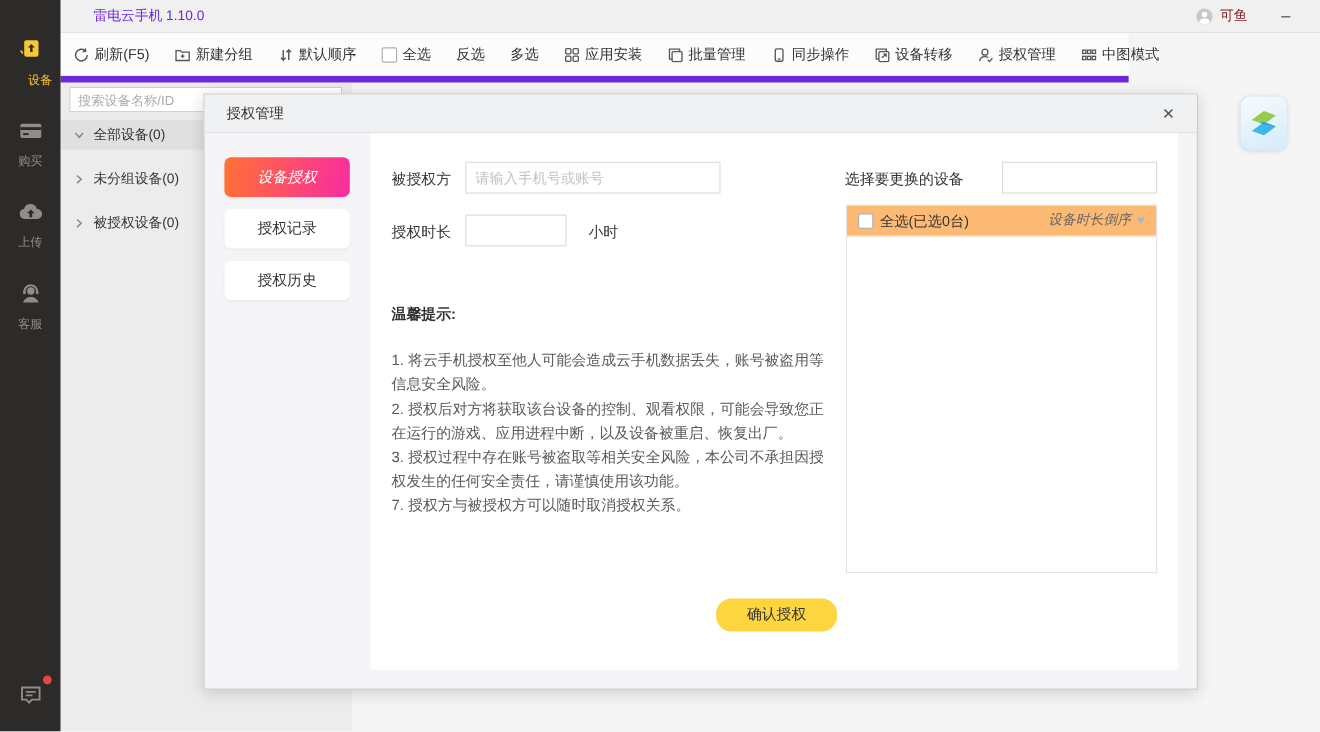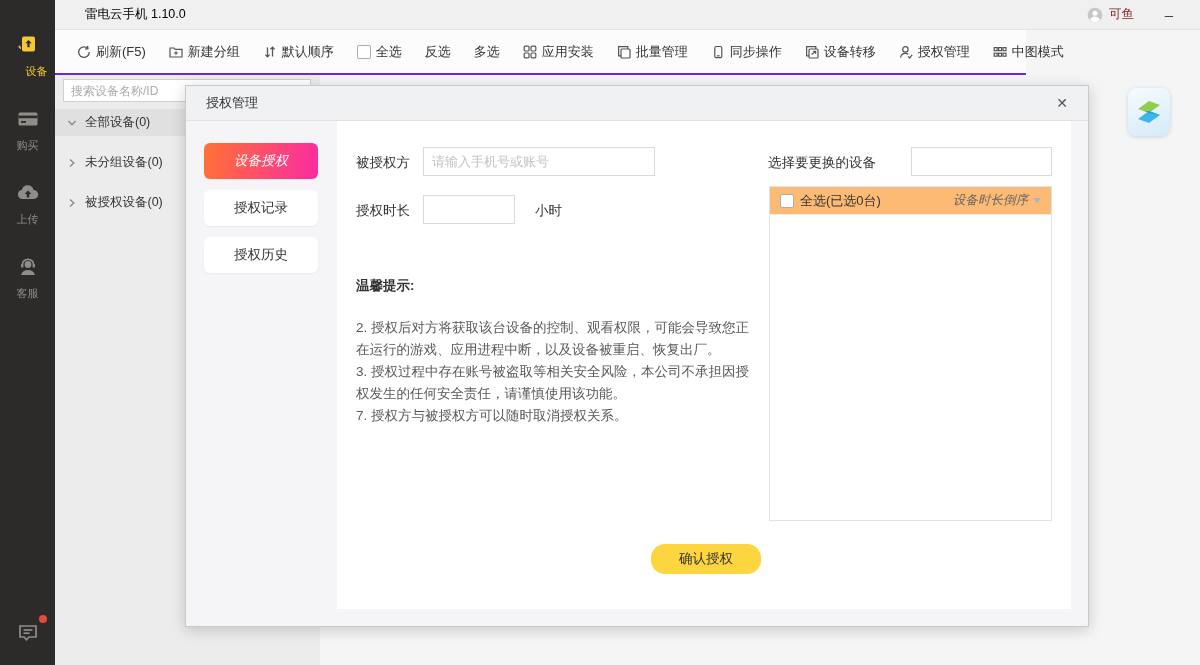--- a/index.html
+++ b/index.html
@@ -10,27 +10,27 @@
   .sidebar { position:absolute; left:0; top:0; width:55px; height:665px; background:#2d2b29; display:flex; flex-direction:column; align-items:center; padding-top:30px; z-index:40; }
   .side-item { width:55px; height:52px; margin-bottom:22px; display:flex; flex-direction:column; align-items:center; justify-content:center; cursor:pointer; }
   .side-item .lbl { font-size:11px; color:#8f8d88; margin-top:3px; }
   .side-item.active .lbl { color:#f5c837;margin-left:18px; }
   .side-bottom { position:absolute; bottom:16px; left:0; width:55px; display:flex; justify-content:center; }
   .chat-wrap { position:relative; cursor:pointer; }
   .red-dot { position:absolute; top:-6px; right:-7px; width:8px; height:8px; border-radius:50%; background:#e8483f; }
 
   
   .titlebar { position:absolute; left:55px; top:0; width:1145px; height:30px; background:#f0f0f0; border-bottom:1px solid #e3e3e3; display:flex; align-items:center; }
-  .titlebar .app-title { margin-left:30px; font-size:12.5px; color:#000000; }
+  .titlebar .app-title { margin-left:30px; font-size:12.5px; color:#6d28d9; }
   .titlebar .right { margin-left:auto; display:flex; align-items:center; }
   .user-chip { display:flex; align-items:center; gap:6px; font-size:12.5px; color:#7f1d1d; cursor:pointer; }
   .min-btn { width:34px; text-align:center; font-size:15px; color:#444; margin-left:18px; margin-right:14px; cursor:pointer; line-height:30px; }
 
   
-  .toolbar { position:absolute; left:55px; top:30px; width:971px; height:45px; background:#fcfcfc; border-bottom:2px solid #6d28d9; display:flex; align-items:center; padding-left:22px; gap:23px; z-index:10; }
+  .toolbar { position:absolute; left:55px; top:30px; width:971px; height:45px; background:#fcfcfc; border-bottom:6px solid #6d28d9; display:flex; align-items:center; padding-left:12px; gap:23px; z-index:10; }
   .tb-item { display:flex; align-items:center; gap:5px; font-size:13px; color:#333; cursor:pointer; white-space:nowrap; }
   .tb-item svg { flex:0 0 auto; }
   .tb-right { margin-left:auto; }
   .cb { width:14px; height:14px; background:#fff; border:1px solid #adadad; border-radius:2px; display:inline-block; }
 
   
   .device-panel { position:absolute; left:55px; top:75px; width:265px; height:590px; background:#ececec; z-index:5; }
   .search-box { position:absolute; left:8px; top:4px; width:248px; height:23px; background:#fff; border:1px solid #cfcfcf; font-size:12px; color:#333; padding:0 7px; outline:none; }
   .search-box::placeholder { color:#ababab; }
   .groups { position:absolute; left:0; top:34px; width:265px; }
@@ -281,20 +281,21 @@
 
     <span class="form-label" style="left:19px; top:33px;">被授权方</span>
     <input class="inp" style="left: 86px; top: 26px; width: 232px; height: 29px;" type="text" placeholder="请输入手机号或账号">
 
     <span class="form-label" style="left:19px; top:81px;">授权时长</span>
     <input class="inp" style="left: 86px; top: 74px; width: 92px; height: 29px;" type="text">
     <span class="form-label" style="left:198px; top:81px;">小时</span>
 
     <div class="tips-title">温馨提示:</div>
     <div class="tips">
+      <p>1. 将云手机授权至他人可能会造成云手机数据丢失，账号被盗用等信息安全风险。</p>
       <p>2. 授权后对方将获取该台设备的控制、观看权限，可能会导致您正在运行的游戏、应用进程中断，以及设备被重启、恢复出厂。</p>
       <p>3. 授权过程中存在账号被盗取等相关安全风险，本公司不承担因授权发生的任何安全责任，请谨慎使用该功能。</p>
       <p>7. 授权方与被授权方可以随时取消授权关系。</p>
     </div>
 
     <span class="form-label" style="left:431px; top:33px;">选择要更换的设备</span>
     <input class="inp" style="left: 574px; top: 26px; width: 141px; height: 29px;" type="text">
 
     <div class="dev-list">
       <div class="dev-list-header">

